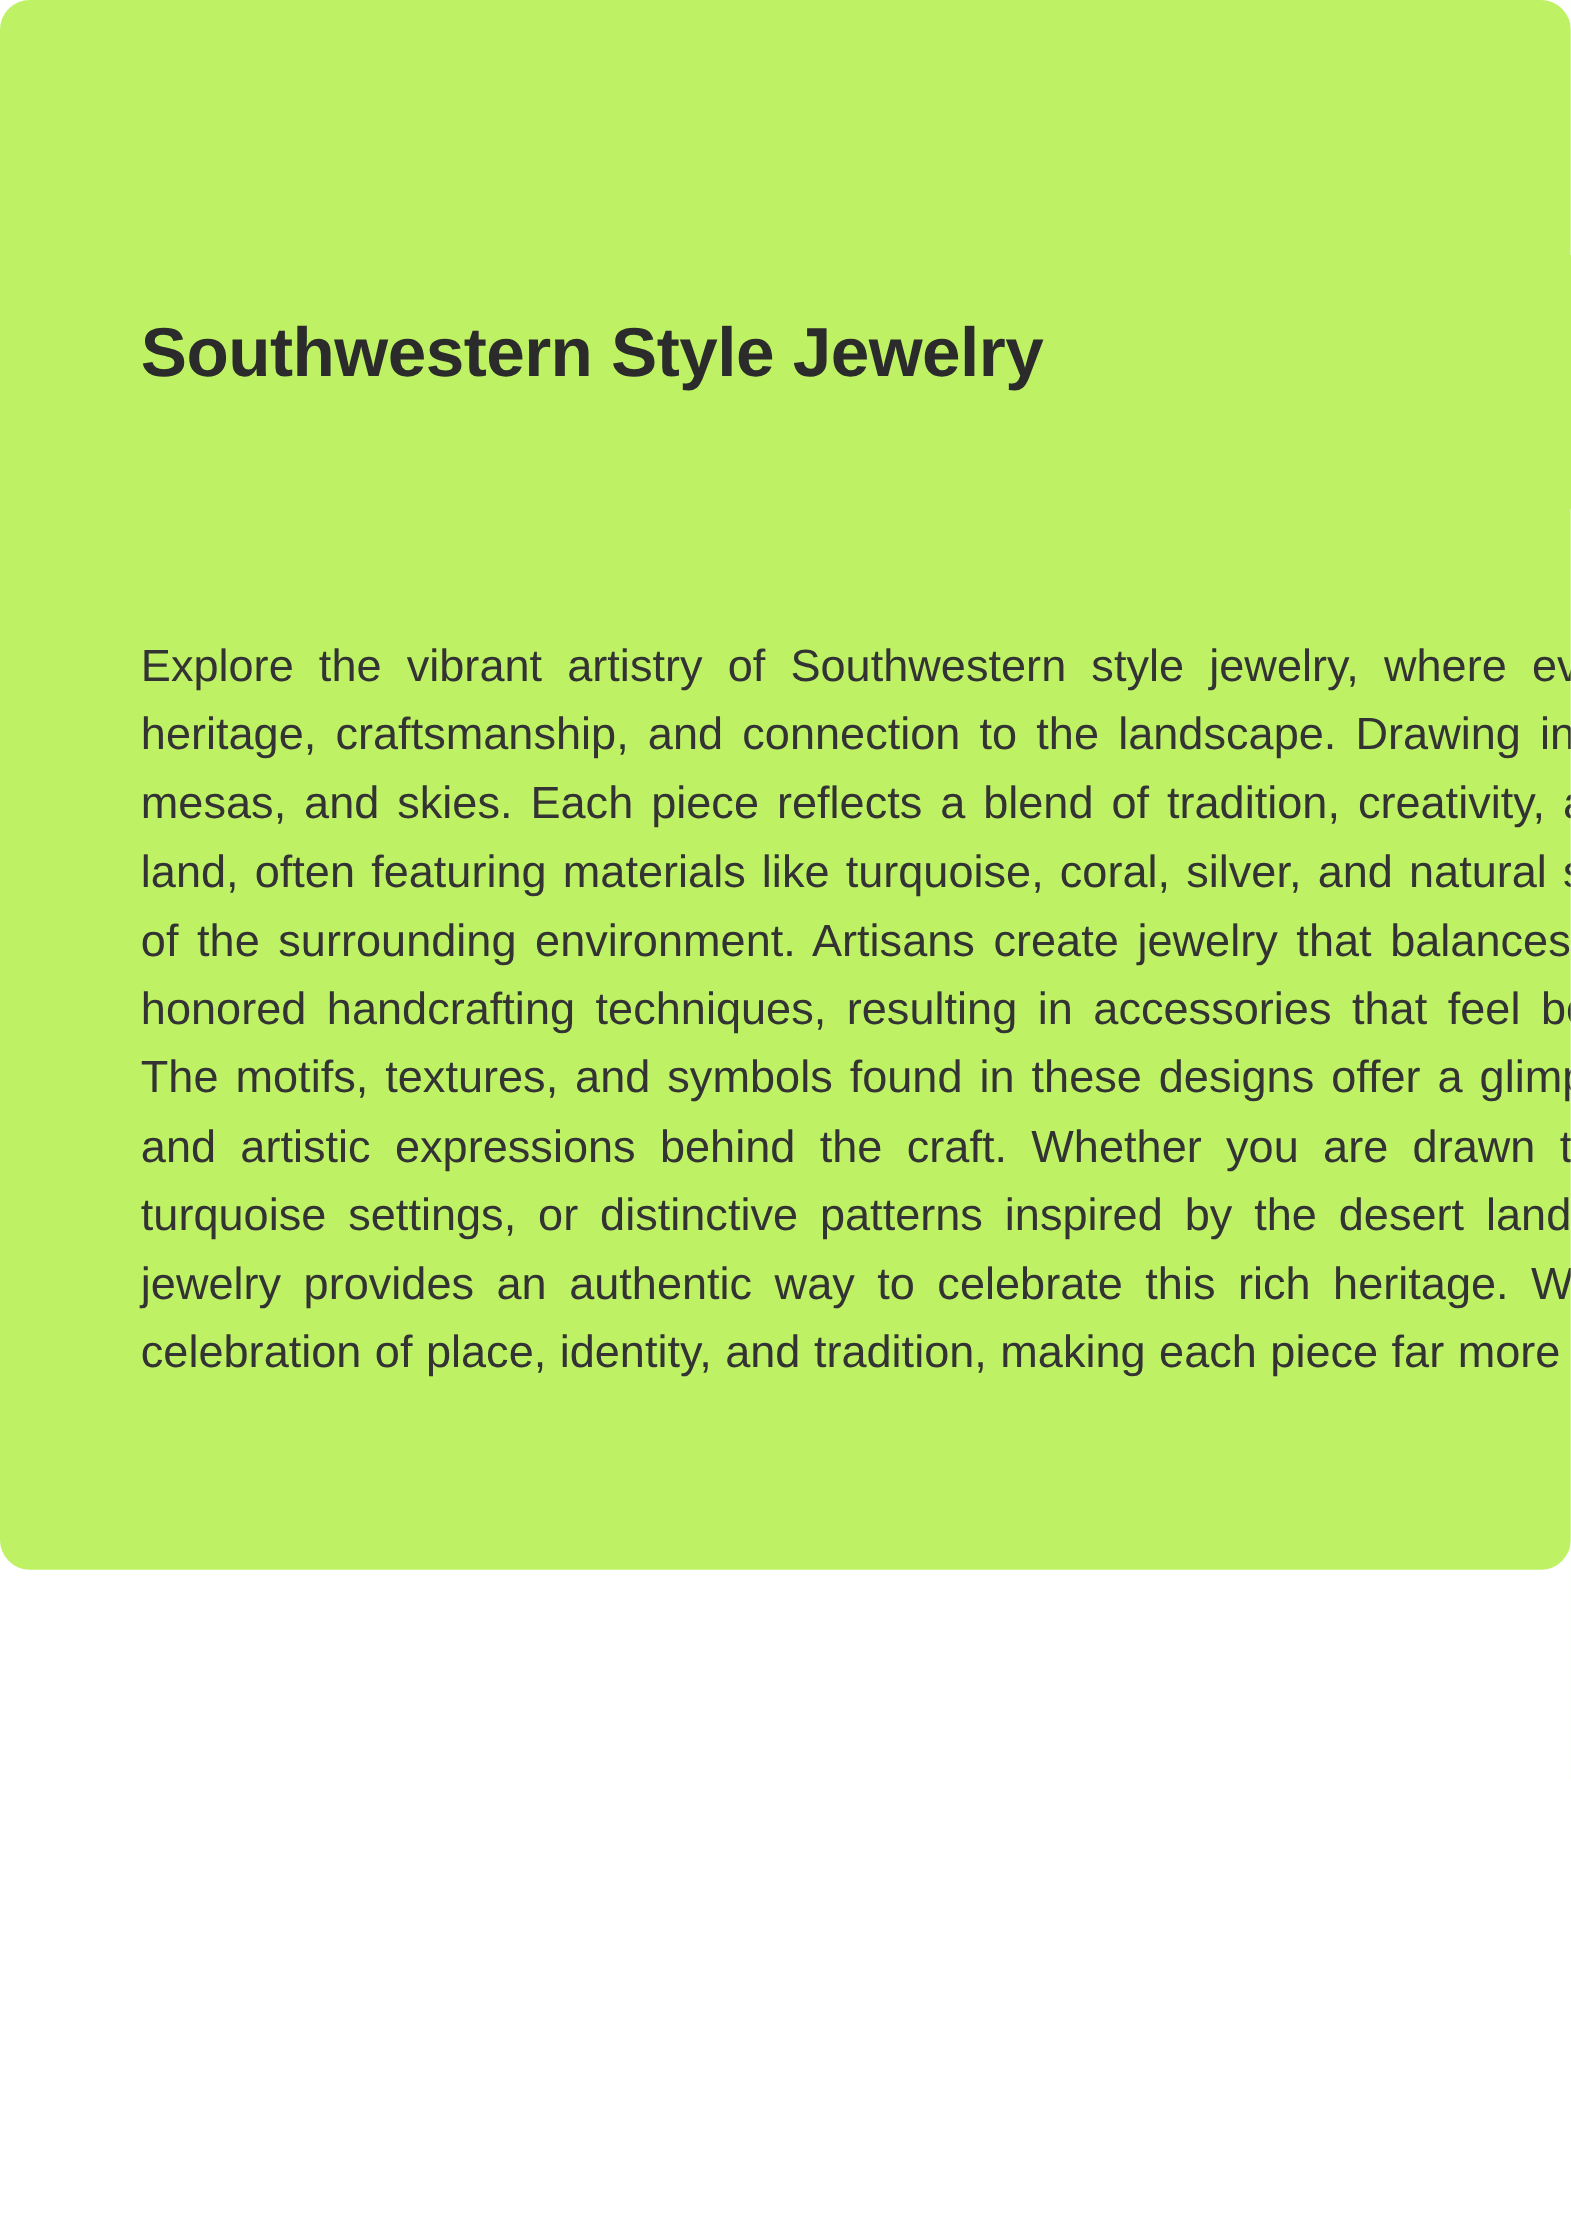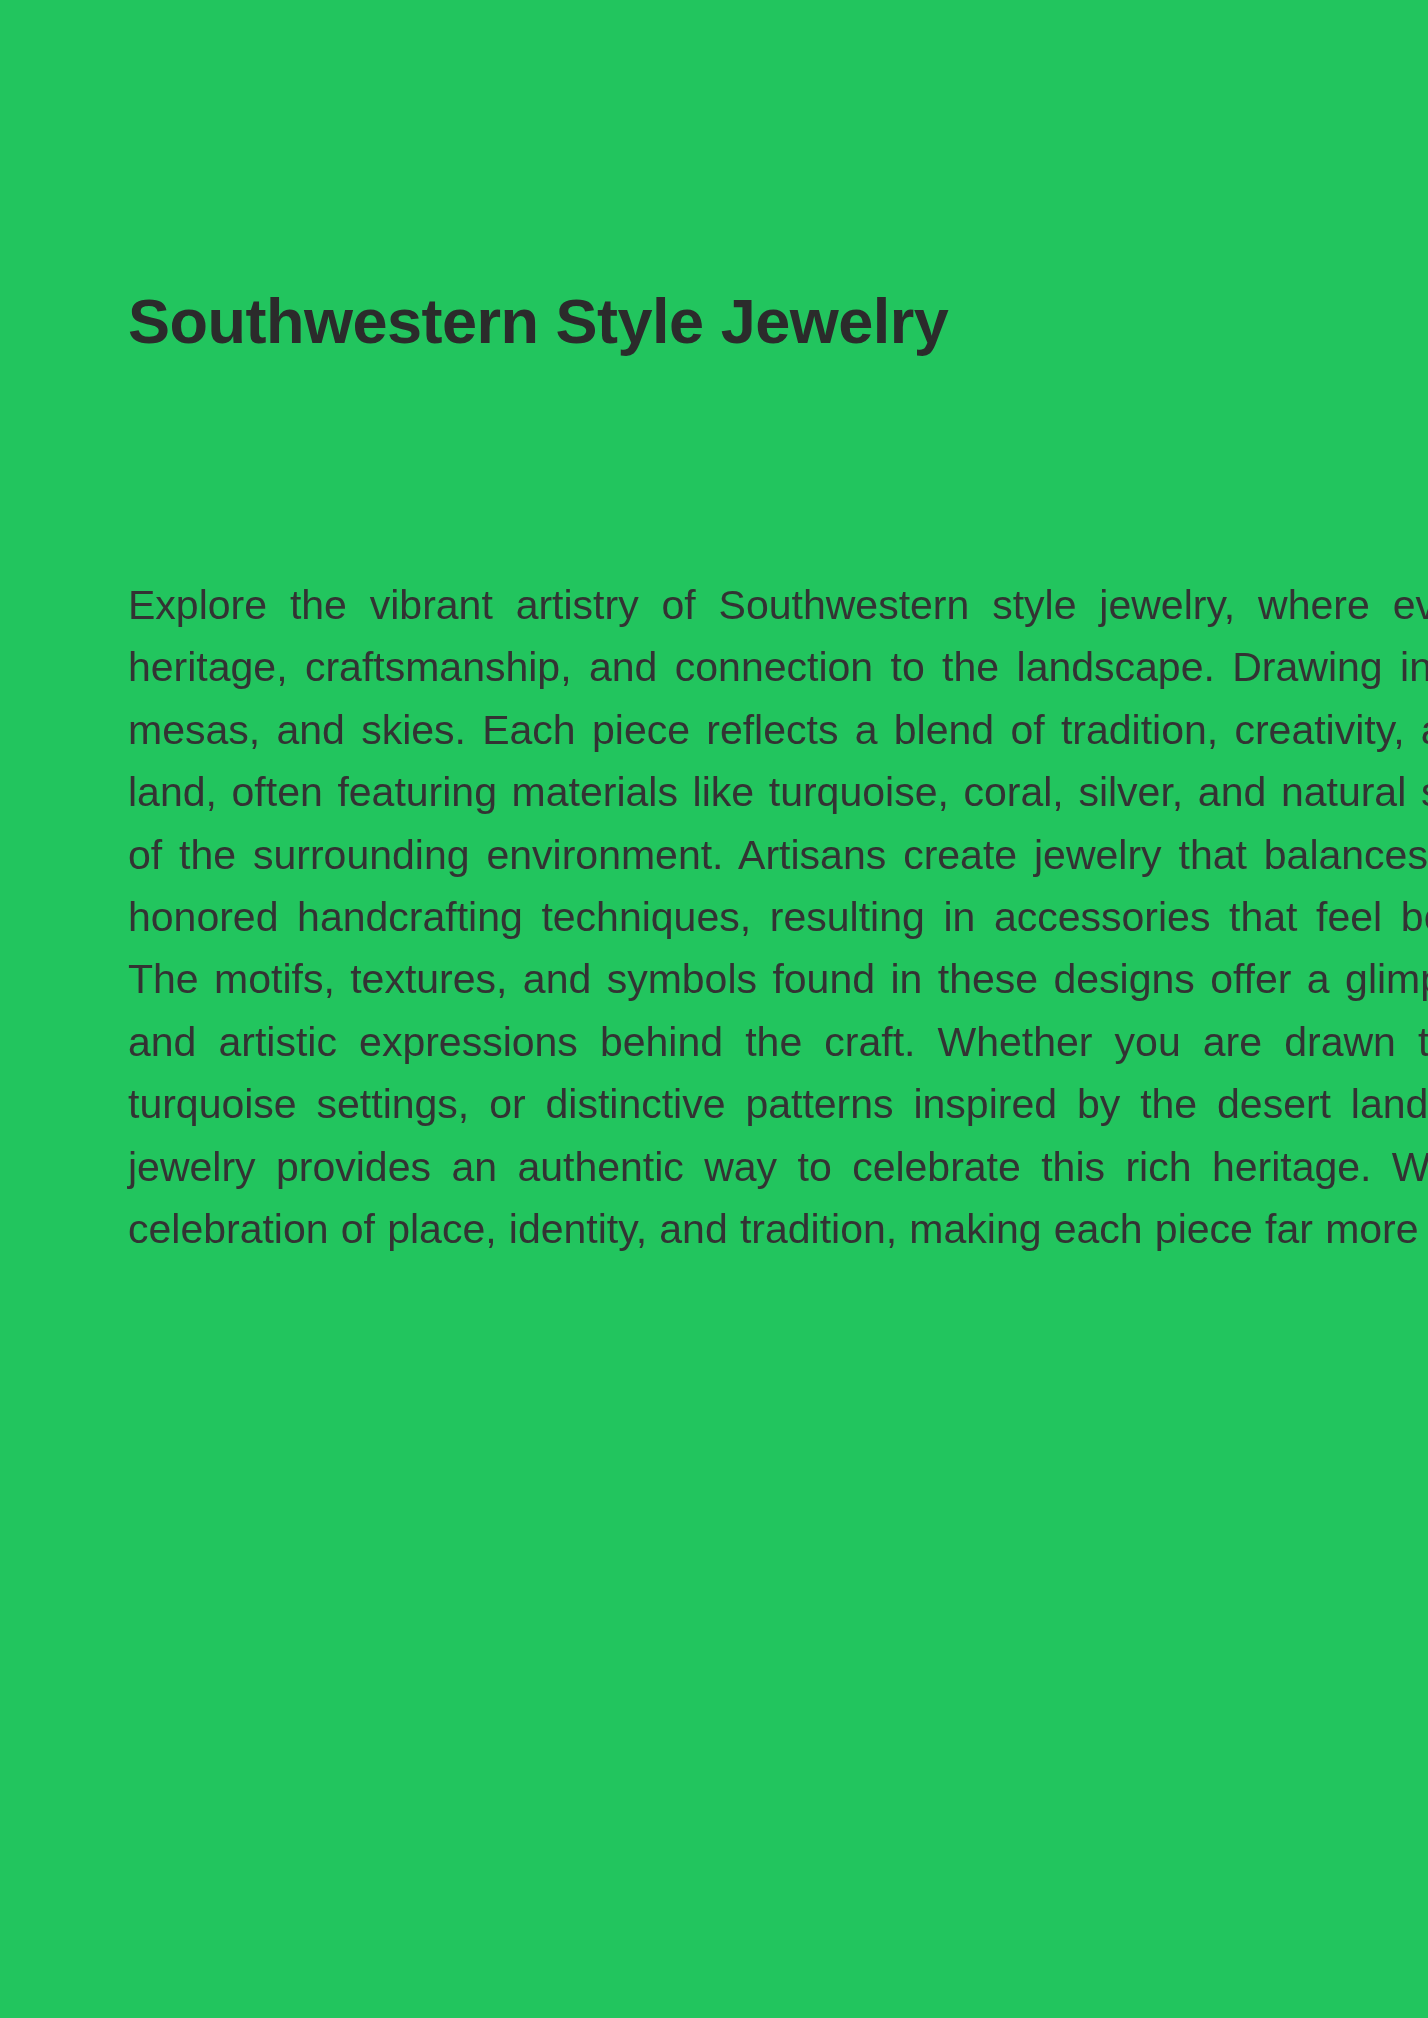--- a/index.html
+++ b/index.html
@@ -10,23 +10,24 @@
   body {
     width: 1428px;
     height: 2018px;
     overflow: hidden;
     font-family: "Liberation Sans", sans-serif;
     -webkit-font-smoothing: antialiased;
   }
   .page {
     position: relative;
     width: 1428px;
-    height: 2018px;
-    background: #22c55e;
+    height: 1427px;
+    background: #bef264;
     overflow: hidden;
+    border-radius: 27px;
   }
   
   .article {
     position: absolute;
     left: 128px;
     top: 0;
     width: 1810px;
   }
   .article-title {
     margin: 0;

